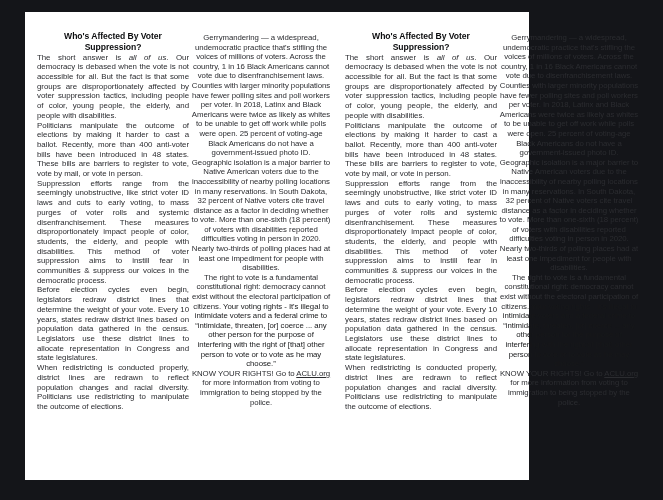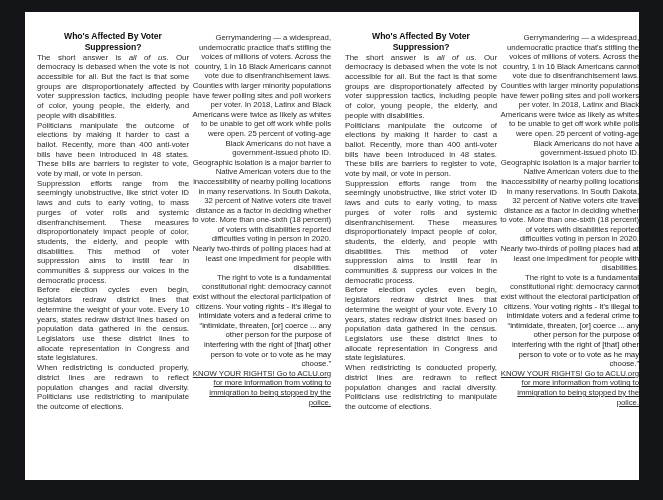--- a/index.html
+++ b/index.html
@@ -6,52 +6,52 @@
   body{
     width:663px;height:500px;
     background:#141519;
     overflow:hidden;
     position:relative;
     font-family:"Liberation Sans",sans-serif;
   }
   .page{
     position:absolute;
     left:25px;top:12px;
-    width:614px;height:468px;
+    width:504px;height:468px;
     background:#ffffff;
   }
   .col{
     position:absolute;
     color:#2b2c30;
   }
   .col-justify{
     width:152px;
     text-align:justify;
     font-size:7.9px;
     line-height:9.7px;
     letter-spacing:-0.05px;
   }
   .col-left-align{
     width:140px;
-    text-align:right;
+    text-align:center;
     font-size:7.8px;
     line-height:9.6px;
     letter-spacing:-0.05px;
   }
   .col p{margin:0;}
   .col-title{
     font-weight:700;
     text-align:center;
     font-size:8.6px;
     line-height:10.8px;
     color:#0c0d0f;
     margin:0 0 3px 0;
   }
   .bold-run{font-weight:400;color:#17181a;}
-  .kyr{margin-top:9px;text-decoration:underline;}
+  .kyr{margin-top:9px;}
   .link{text-decoration:underline;color:#2b2c30;cursor:pointer;}
   
   .pos-a1{left:12px;top:19px;}
   .pos-b1{left:166px;top:21px;}
   .pos-a2{left:320px;top:19px;}
   .pos-b2{left:474px;top:21px;}
 </style>
 </head>
 <body>
 

